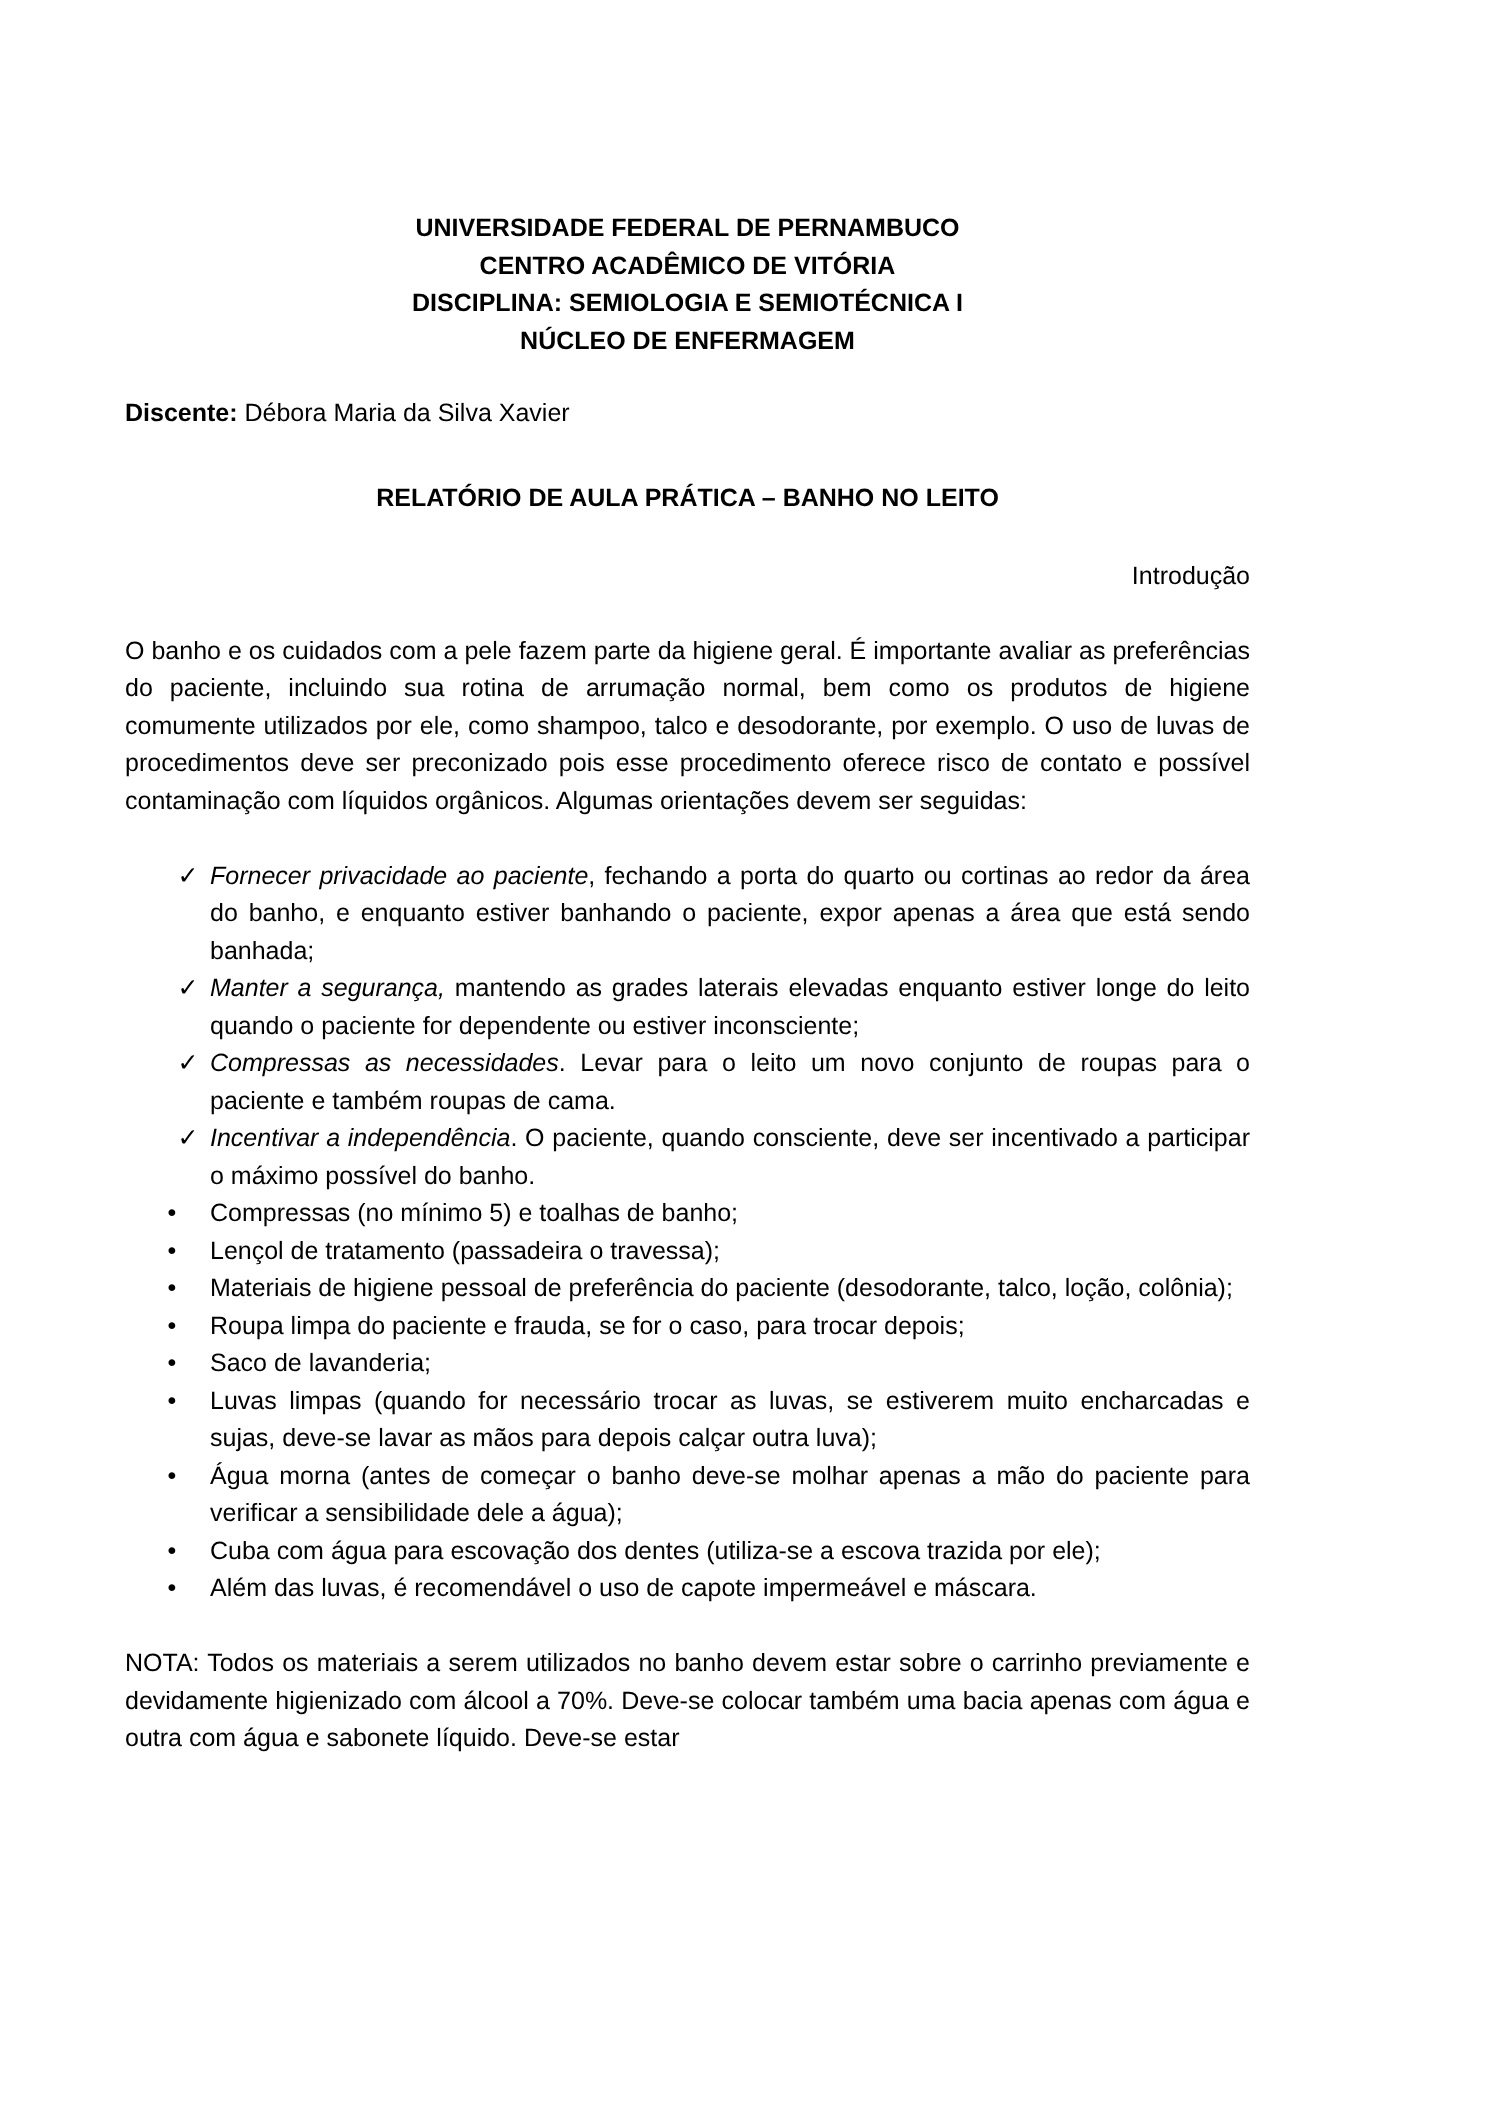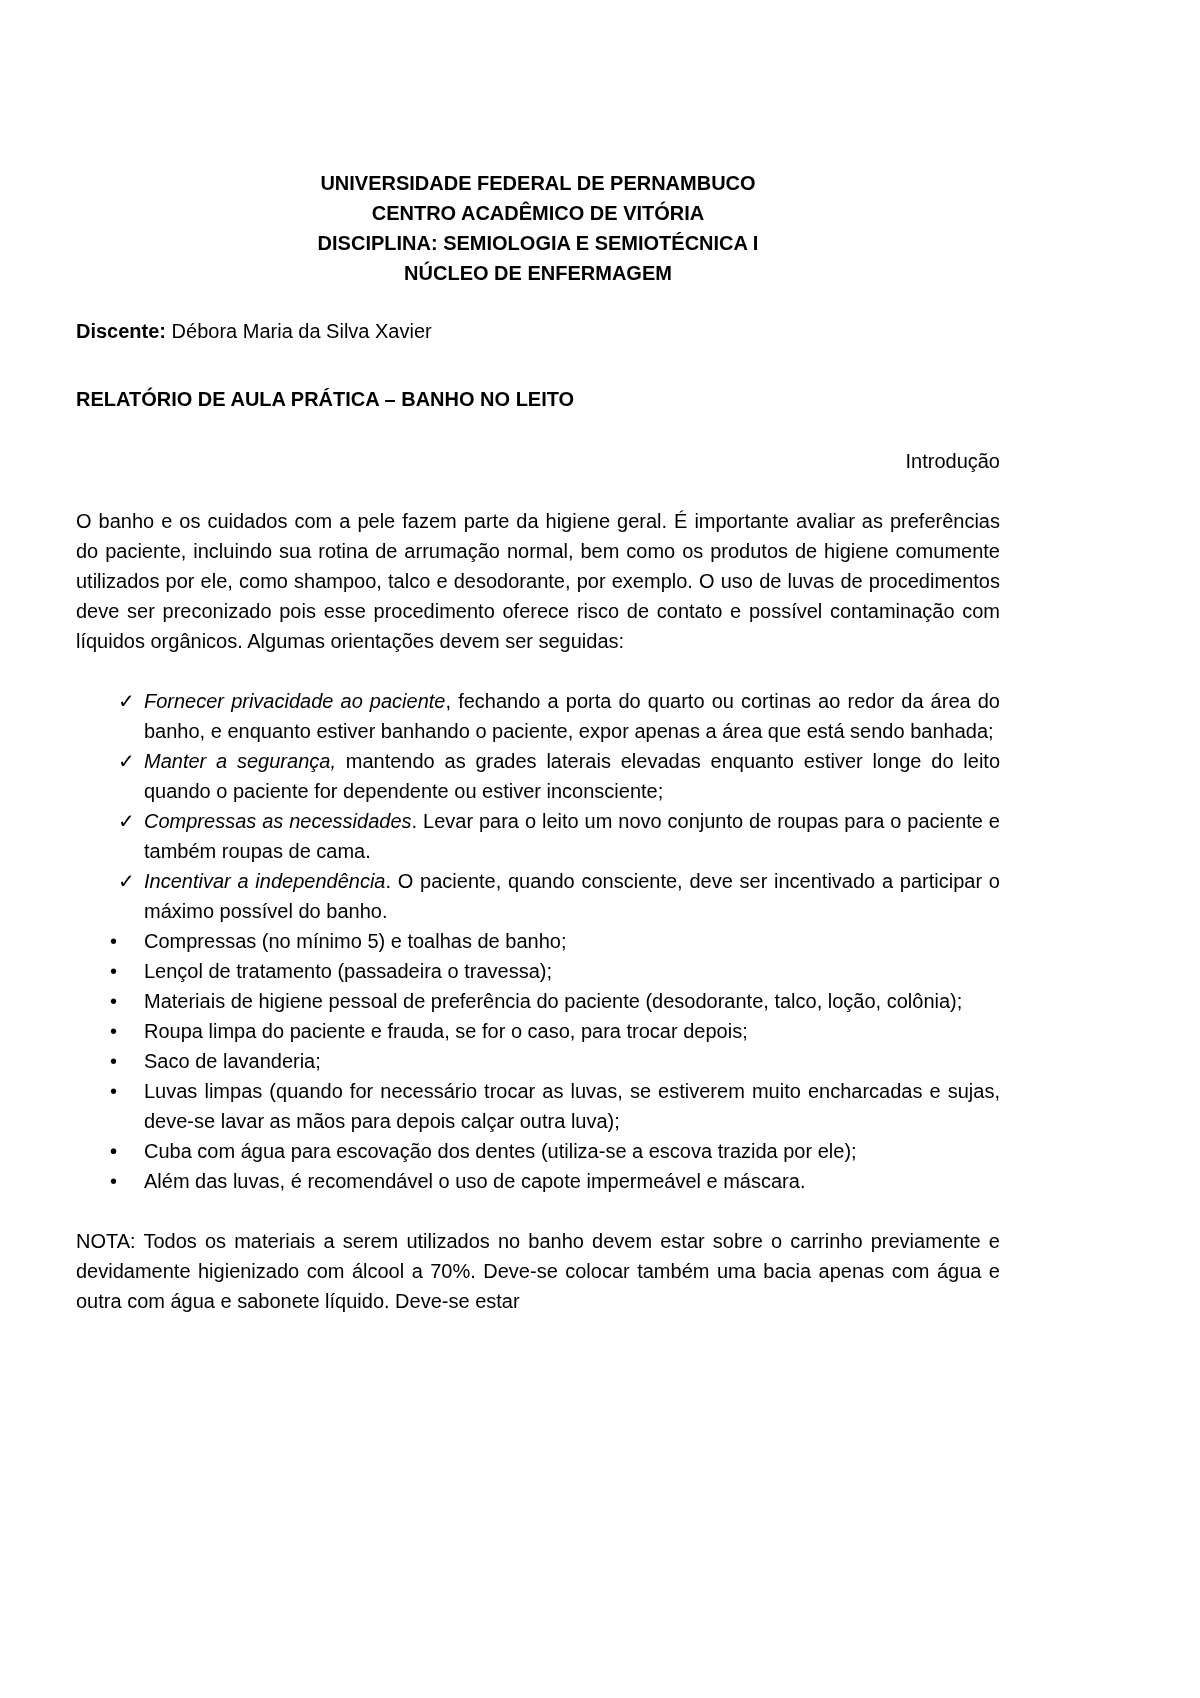--- a/index.html
+++ b/index.html
@@ -13,36 +13,36 @@
     color: #000000;
     font-family: "Liberation Sans", "DejaVu Sans", sans-serif;
     font-size: 20px;
     line-height: 30px;
     overflow: hidden;
   }
   .page {
     box-sizing: border-box;
     width: 1200px;
     height: 1698px;
-    padding: 168px 200px 0 76px;
+    padding: 168px 200px 0 100px;
     background: #ffffff;
   }
   .doc-header {
     text-align: center;
     font-weight: bold;
   }
   .discente-line {
     margin-top: 28px;
   }
   .discente-line .label {
     font-weight: bold;
   }
   .doc-title {
     margin-top: 38px;
-    text-align: left;
+    text-align: center;
     font-weight: bold;
   }
   .intro-heading {
     margin-top: 32px;
     text-align: right;
   }
   .paragraph {
     margin-top: 30px;
     text-align: justify;
   }
@@ -134,21 +134,21 @@
     <div class="bullet-item">
       <span class="marker">•</span><span>Roupa limpa do paciente e frauda, se for o caso, para trocar depois;</span>
     </div>
     <div class="bullet-item">
       <span class="marker">•</span><span>Saco de lavanderia;</span>
     </div>
     <div class="bullet-item">
       <span class="marker">•</span><span>Luvas limpas (quando for necessário trocar as luvas, se estiverem muito encharcadas e sujas, deve-se lavar as mãos para depois calçar outra luva);</span>
     </div>
     <div class="bullet-item">
-      <span class="marker">•</span>
+      <span class="marker">•</span><span>Água morna (antes de começar o banho deve-se molhar apenas a mão do paciente para verificar a sensibilidade dele a água);</span>
     </div>
     <div class="bullet-item">
       <span class="marker">•</span><span>Cuba com água para escovação dos dentes (utiliza-se a escova trazida por ele);</span>
     </div>
     <div class="bullet-item">
       <span class="marker">•</span><span>Além das luvas, é recomendável o uso de capote impermeável e máscara.</span>
     </div>
   </div>
 
   <div class="note paragraph">NOTA: Todos os materiais a serem utilizados no banho devem estar sobre o carrinho previamente e devidamente higienizado com álcool a 70%. Deve-se colocar também uma bacia apenas com água e outra com água e sabonete líquido. Deve-se estar</div>

